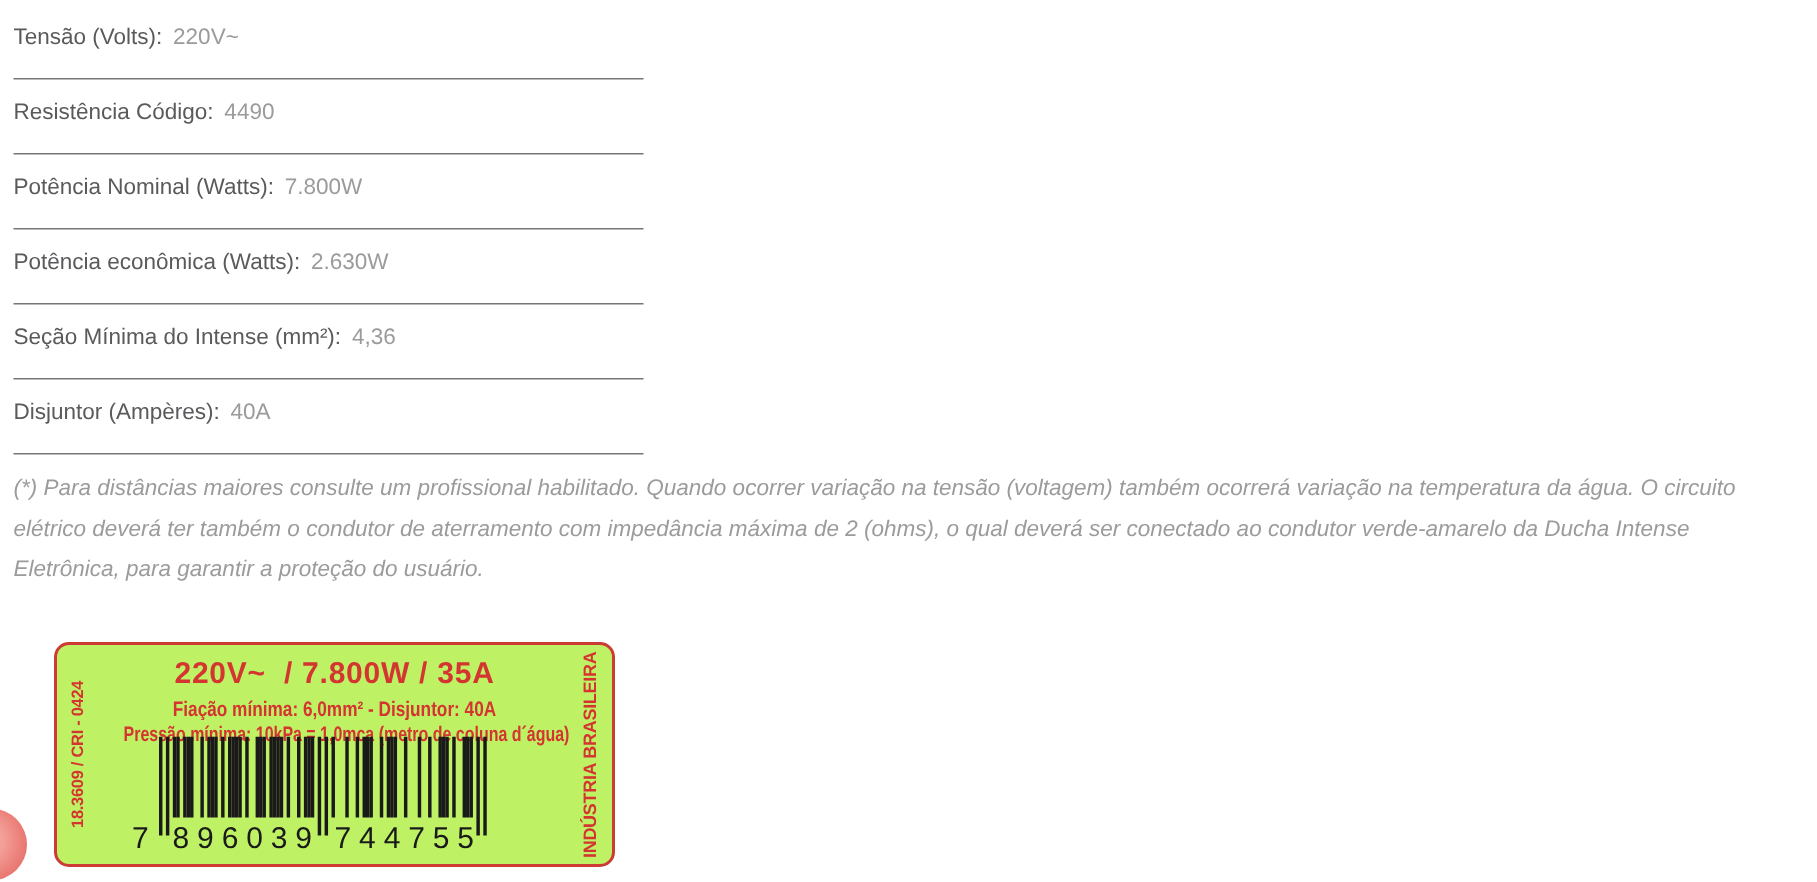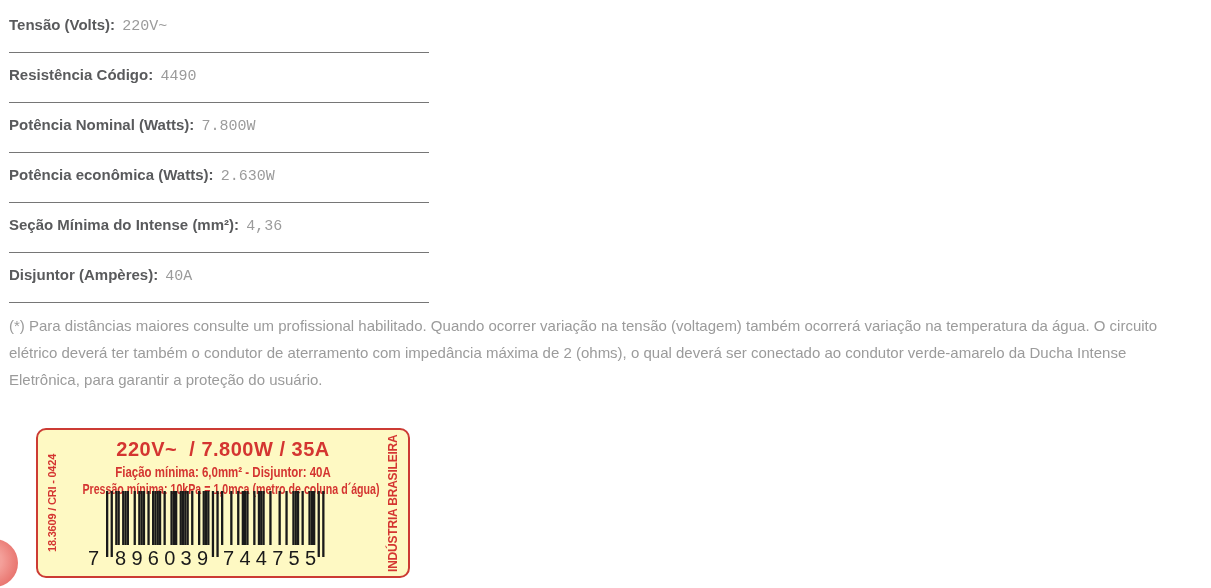--- a/index.html
+++ b/index.html
@@ -25,38 +25,39 @@
     border-bottom: 1px solid #767676;
     font-size: 15px;
     white-space: nowrap;
   }
   .spec-row.last {
     width: auto;
     height: auto;
     padding-top: 12px;
     border-bottom: none;
   }
-  .spec-label { font-weight: bold; color: #595a5c; }
-  .spec-value { color: #9b9b9b; margin-left: 3px; font-family: Liberation Mono, monospace; }
+  .spec-label { font-weight: normal; color: #595a5c; }
+  .spec-value { color: #9b9b9b; margin-left: 3px; }
   .note {
     margin-top: 9px;
     font-size: 15px;
     line-height: 27px;
     color: #9b9b9b;
     max-width: 1190px;
+    font-style: italic;
   }
   .product-label {
     position: absolute;
     left: 36px;
     top: 428px;
     width: 374px;
     height: 150px;
     border: 2px solid #cc3b34;
     border-radius: 10px;
-    background: #fef9c3;
+    background: #bef264;
   }
   .label-line1 {
     margin-top: 8px;
     text-align: center;
     font-size: 20px;
     font-weight: bold;
     color: #d43531;
     white-space: pre;
     letter-spacing: 0.5px;
   }

